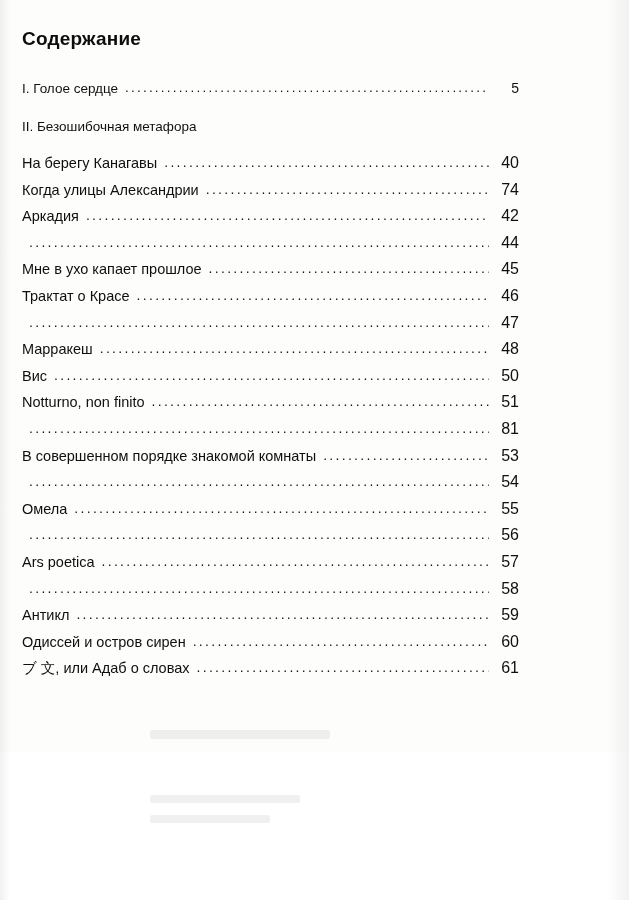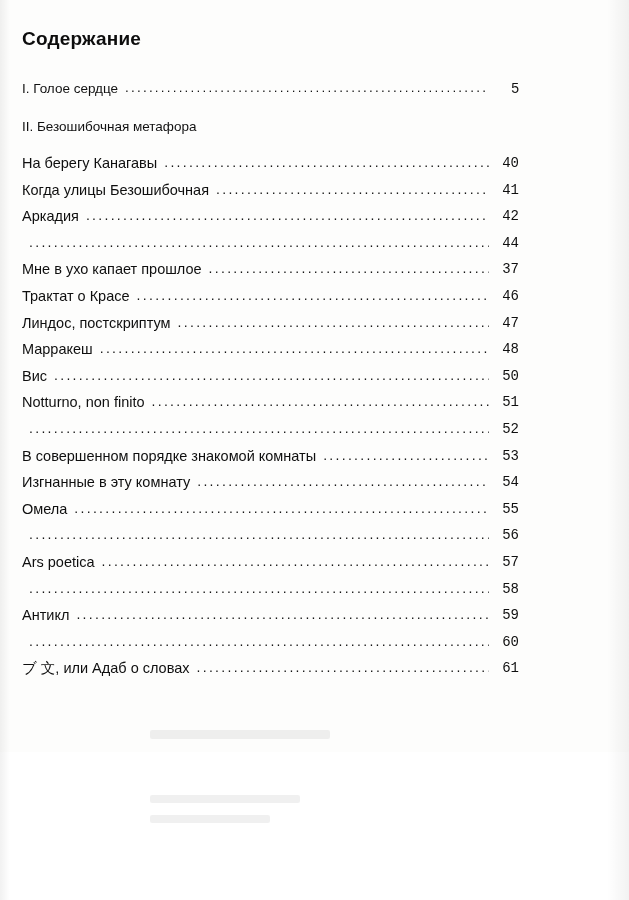--- a/index.html
+++ b/index.html
@@ -84,22 +84,21 @@
     color: #0f0f0f;
   }
   .entry .label {
     white-space: nowrap;
   }
   .entry .dots {
     font-size: 14px;
     letter-spacing: 2.3px;
   }
   .entry .pageno {
-    font-size: 14px;
-    font-family: Liberation Mono, monospace;
+    font-size: 16px;
   }
 
   
   .ghost {
     position: absolute;
     left: 0;
     top: 700px;
     width: 629px;
     height: 200px;
     opacity: 0.055;
@@ -148,74 +147,72 @@
       <span class="label">II. Безошибочная метафора</span>
     </div>
 
     <ul class="entries">
       <li class="entry">
         <span class="label">На берегу Канагавы</span>
         <span class="dots">........................................................................................................................</span>
         <span class="pageno">40</span>
       </li>
       <li class="entry">
-        <span class="label">Когда улицы Безошибочная</span>
-        <span class="dots">........................................................................................................................</span>
-        <span class="pageno">41</span>
+        <span class="label">Когда улицы Александрии</span>
+        <span class="dots">........................................................................................................................</span>
+        <span class="pageno">74</span>
       </li>
       <li class="entry">
         <span class="label">Аркадия</span>
         <span class="dots">........................................................................................................................</span>
         <span class="pageno">42</span>
       </li>
       <li class="entry">
         <span class="dots">........................................................................................................................</span>
         <span class="pageno">44</span>
       </li>
       <li class="entry">
         <span class="label">Мне в ухо капает прошлое</span>
         <span class="dots">........................................................................................................................</span>
-        <span class="pageno">37</span>
+        <span class="pageno">45</span>
       </li>
       <li class="entry">
         <span class="label">Трактат о Красе</span>
         <span class="dots">........................................................................................................................</span>
         <span class="pageno">46</span>
       </li>
       <li class="entry">
-        <span class="label">Линдос, постскриптум</span>
         <span class="dots">........................................................................................................................</span>
         <span class="pageno">47</span>
       </li>
       <li class="entry">
         <span class="label">Марракеш</span>
         <span class="dots">........................................................................................................................</span>
         <span class="pageno">48</span>
       </li>
       <li class="entry">
         <span class="label">Вис</span>
         <span class="dots">........................................................................................................................</span>
         <span class="pageno">50</span>
       </li>
       <li class="entry">
         <span class="label">Notturno, non finito</span>
         <span class="dots">........................................................................................................................</span>
         <span class="pageno">51</span>
       </li>
       <li class="entry">
         <span class="dots">........................................................................................................................</span>
-        <span class="pageno">52</span>
+        <span class="pageno">81</span>
       </li>
       <li class="entry">
         <span class="label">В совершенном порядке знакомой комнаты</span>
         <span class="dots">........................................................................................................................</span>
         <span class="pageno">53</span>
       </li>
       <li class="entry">
-        <span class="label">Изгнанные в эту комнату</span>
         <span class="dots">........................................................................................................................</span>
         <span class="pageno">54</span>
       </li>
       <li class="entry">
         <span class="label">Омела</span>
         <span class="dots">........................................................................................................................</span>
         <span class="pageno">55</span>
       </li>
       <li class="entry">
         <span class="dots">........................................................................................................................</span>
@@ -229,20 +226,21 @@
       <li class="entry">
         <span class="dots">........................................................................................................................</span>
         <span class="pageno">58</span>
       </li>
       <li class="entry">
         <span class="label">Антикл</span>
         <span class="dots">........................................................................................................................</span>
         <span class="pageno">59</span>
       </li>
       <li class="entry">
+        <span class="label">Одиссей и остров сирен</span>
         <span class="dots">........................................................................................................................</span>
         <span class="pageno">60</span>
       </li>
       <li class="entry">
         <span class="label">ブ 文, или Адаб о словах</span>
         <span class="dots">........................................................................................................................</span>
         <span class="pageno">61</span>
       </li>
     </ul>
 

